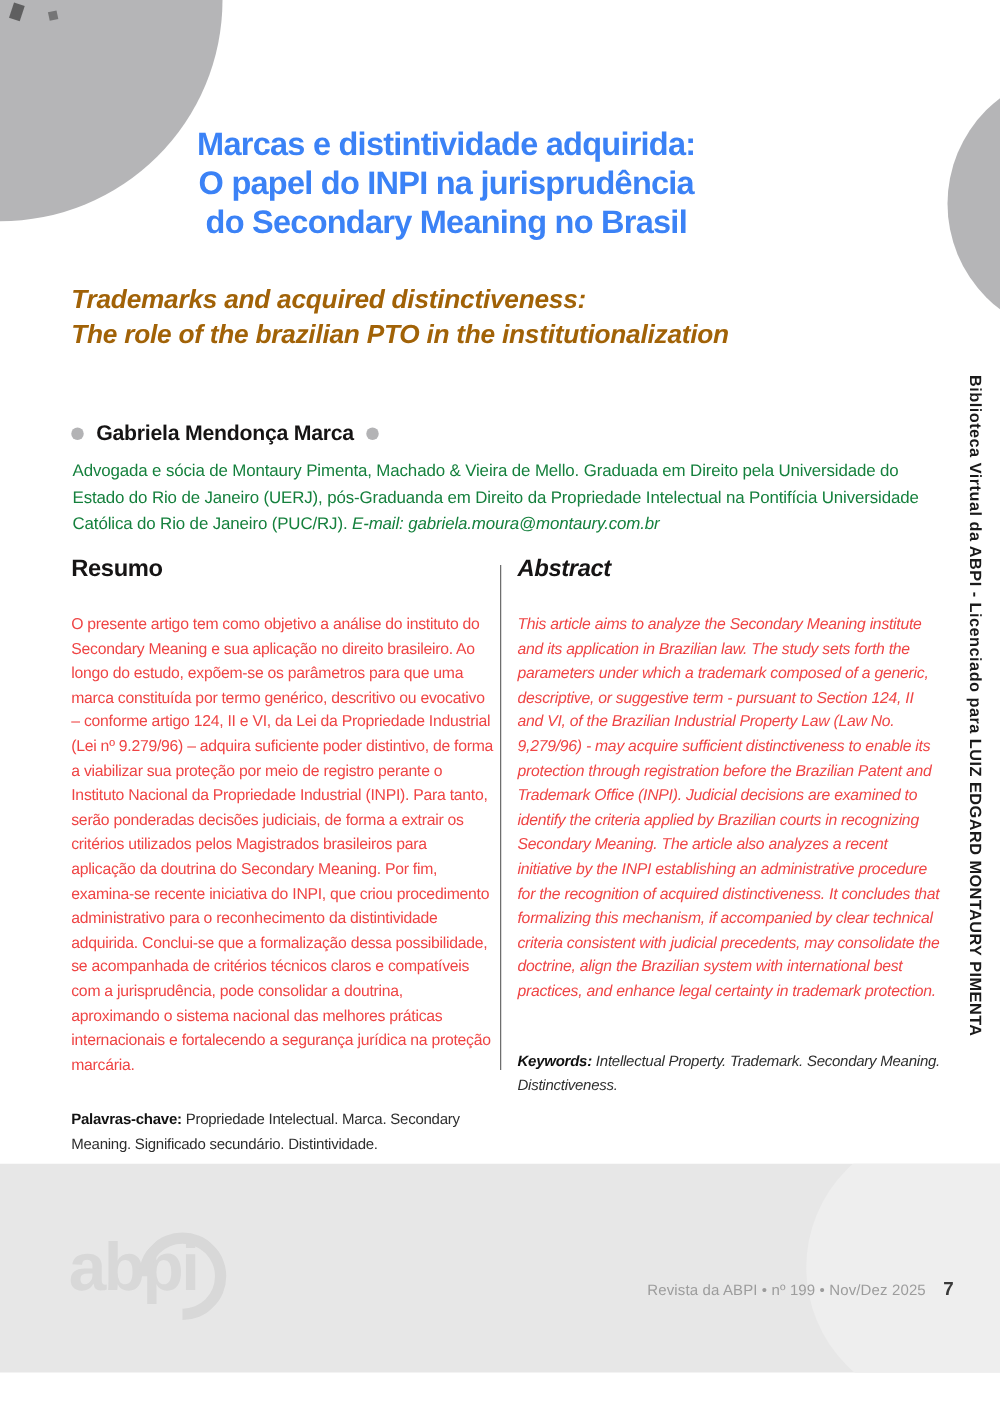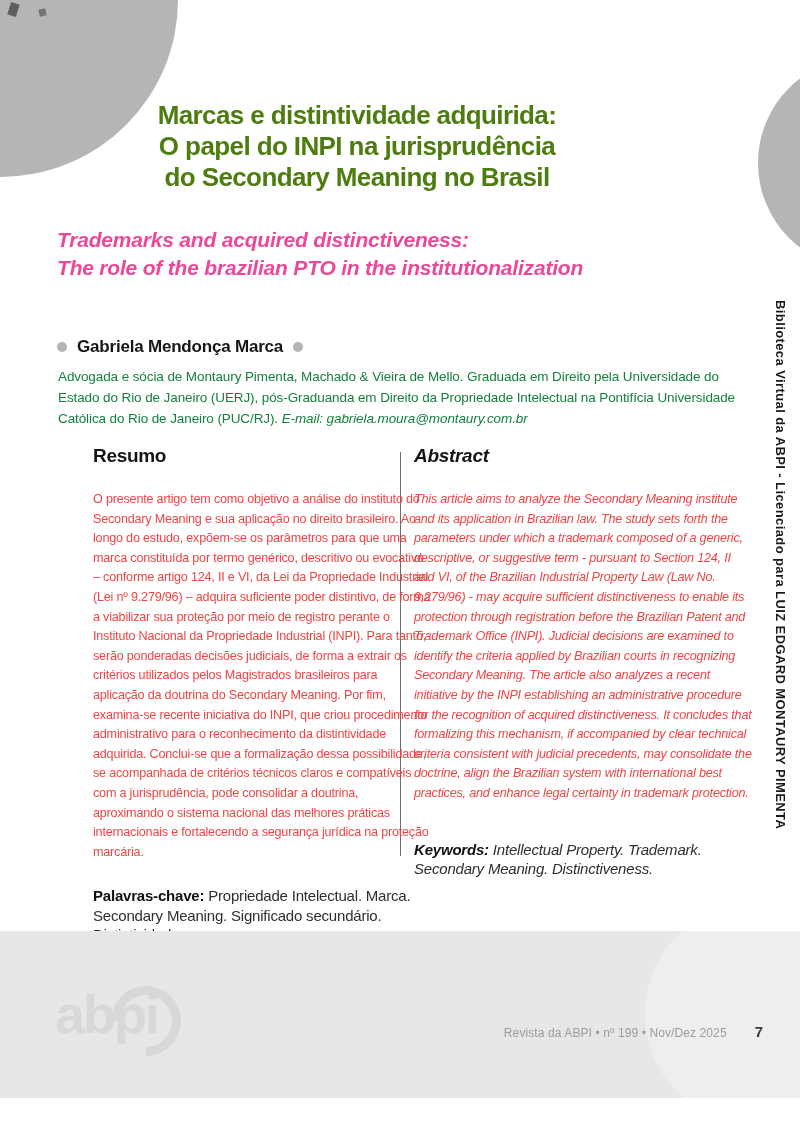--- a/index.html
+++ b/index.html
@@ -33,30 +33,30 @@
     background: #5a5a5a; transform: rotate(-12deg); opacity: .7;
   }
 
   
   .title-block {
     left: 47px; top: 100px; width: 620px;
     text-align: center;
     font-weight: bold;
     font-size: 26px; line-height: 31px;
     letter-spacing: -0.6px;
-    color: #4d7c0f;
+    color: #3b82f6;
   }
 
   
   .subtitle-block {
     left: 57px; top: 226px; width: 640px;
     font-style: italic; font-weight: bold;
     font-size: 21px; line-height: 28px;
     letter-spacing: -0.2px;
-    color: #ec4899;
+    color: #a16207;
   }
 
   
   .author-row {
     left: 57px; top: 337px; width: 640px;
     display: flex; align-items: center; gap: 10px;
   }
   .author-bullet {
     width: 10px; height: 10px; border-radius: 50%;
     background: #b3b3b5; flex: 0 0 auto;
@@ -71,35 +71,35 @@
     letter-spacing: -0.1px;
   }
   .author-bio .email { font-style: italic; }
 
   
   .col-divider {
     left: 400px; top: 452px; width: 1px; height: 404px;
     background: #6e6e6e;
   }
   .column { top: 445px; width: 338px; }
-  .column-left  { left: 57px; margin-left: 36px; }
+  .column-left  { left: 57px; }
   .column-right { left: 414px; font-style: italic; }
   .col-heading {
     font-size: 19px; font-weight: bold; color: #161414;
     letter-spacing: -0.3px;
   }
   .col-body {
     margin-top: 23px;
     font-size: 12.6px; line-height: 19.6px;
     letter-spacing: -0.2px;
     color: #ef4444;
   }
   .col-keywords {
     margin-top: 24px;
-    font-size: 15px; line-height: 19.6px;
+    font-size: 12px; line-height: 19.6px;
     letter-spacing: -0.2px;
     color: #2e2e2e;
   }
   .col-keywords .kw-label { font-weight: bold; color: #111; }
   .column-right .col-keywords { margin-top: 36px; }
 
   
   .vertical-strip {
     left: 768px; top: 300px; height: 560px; width: 20px;
     writing-mode: vertical-rl; text-orientation: mixed;
@@ -132,21 +132,21 @@
   .logo-ring {
     position: absolute; left: 56px; top: 1px;
     width: 52px; height: 52px;
     border: 9px solid #d8d8d8; border-radius: 50%;
     border-bottom-color: transparent;
     transform: rotate(45deg);
   }
   
   .footer-line {
     position: absolute; right: 37px; top: 92px;
-    display: flex; align-items: baseline; gap: 28px;
+    display: flex; align-items: baseline; gap: 14px;
   }
   .journal-ref {
     font-size: 12px; color: #9c9c9c; letter-spacing: 0.1px;
   }
   .page-number {
     font-size: 15px; font-weight: bold; color: #3a3a3a;
   }
 </style>
 </head>
 <body>

